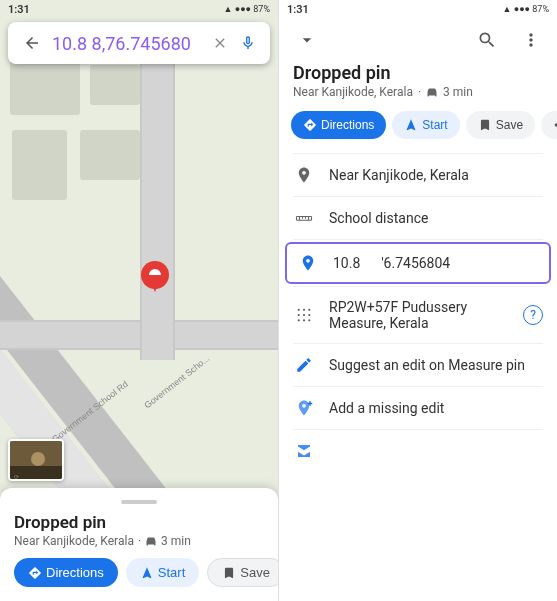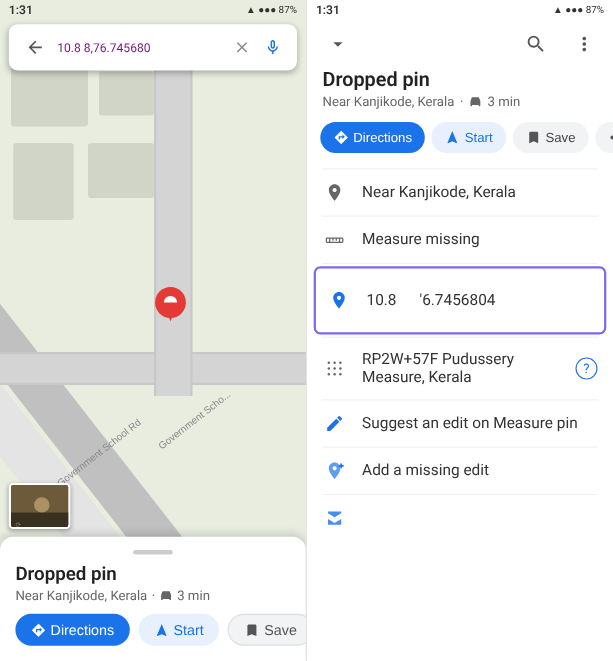--- a/index.html
+++ b/index.html
@@ -49,22 +49,22 @@
       height: 28px;
       display: flex;
       align-items: center;
       justify-content: center;
       margin-right: 6px;
       cursor: pointer;
     }
 
     .search-text {
       flex: 1;
-      font-size: 11px;
-      color: #701a75;
+      font-size: 18px;
+      color: #8b5cf6;
       overflow: hidden;
       text-overflow: ellipsis;
       white-space: nowrap;
     }
 
     .search-clear-btn {
       width: 24px;
       height: 24px;
       display: flex;
       align-items: center;
@@ -306,21 +306,21 @@
     .menu-item-text {
       font-size: 14px;
       color: #333;
       flex: 1;
     }
 
     .menu-item-highlighted {
       border: 2px solid #7b68ee;
       border-radius: 6px;
       margin: 2px 6px;
-      padding: 20px 10px;
+      padding: 10px 10px;
     }
 
     .divider {
       height: 1px;
       background: #f0f0f0;
       margin: 0 14px;
     }
 
     .help-icon {
       width: 20px;
@@ -527,21 +527,21 @@
   <div class="menu-item">
     <div class="menu-item-icon">
       <svg width="18" height="18" viewBox="0 0 24 24">
         <rect x="2" y="10" width="20" height="5" rx="1" fill="none" stroke="#666" stroke-width="1.5"></rect>
         <line x1="6" y1="10" x2="6" y2="15" stroke="#666" stroke-width="1.5"></line>
         <line x1="10" y1="10" x2="10" y2="13" stroke="#666" stroke-width="1.5"></line>
         <line x1="14" y1="10" x2="14" y2="13" stroke="#666" stroke-width="1.5"></line>
         <line x1="18" y1="10" x2="18" y2="15" stroke="#666" stroke-width="1.5"></line>
       </svg>
     </div>
-    <span class="menu-item-text">Measure missing</span>
+    <span class="menu-item-text">School distance</span>
   </div>
 
   <div class="divider"></div>
 
   <div class="menu-item menu-item-highlighted">
     <div class="menu-item-icon">
       <svg width="18" height="18" viewBox="0 0 24 24">
         <path d="M12 2C8.13 2 5 5.13 5 9c0 5.25 7 13 7 13s7-7.75 7-13c0-3.87-3.13-7-7-7zm0 9.5c-1.38 0-2.5-1.12-2.5-2.5s1.12-2.5 2.5-2.5 2.5 1.12 2.5 2.5-1.12 2.5-2.5 2.5z" fill="#1a73e8"></path>
       </svg>
     </div>

